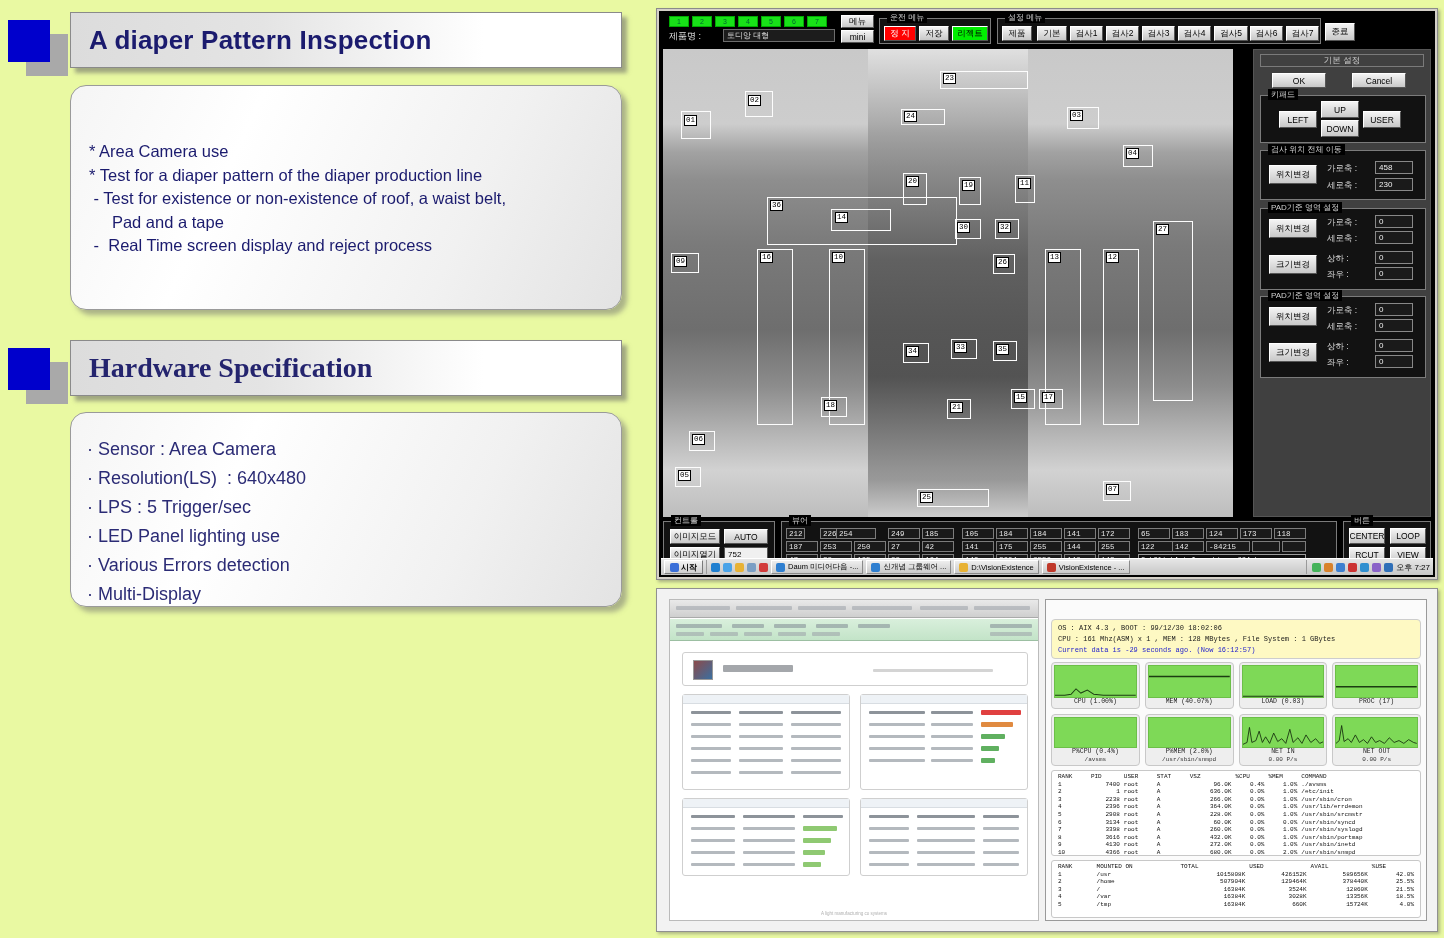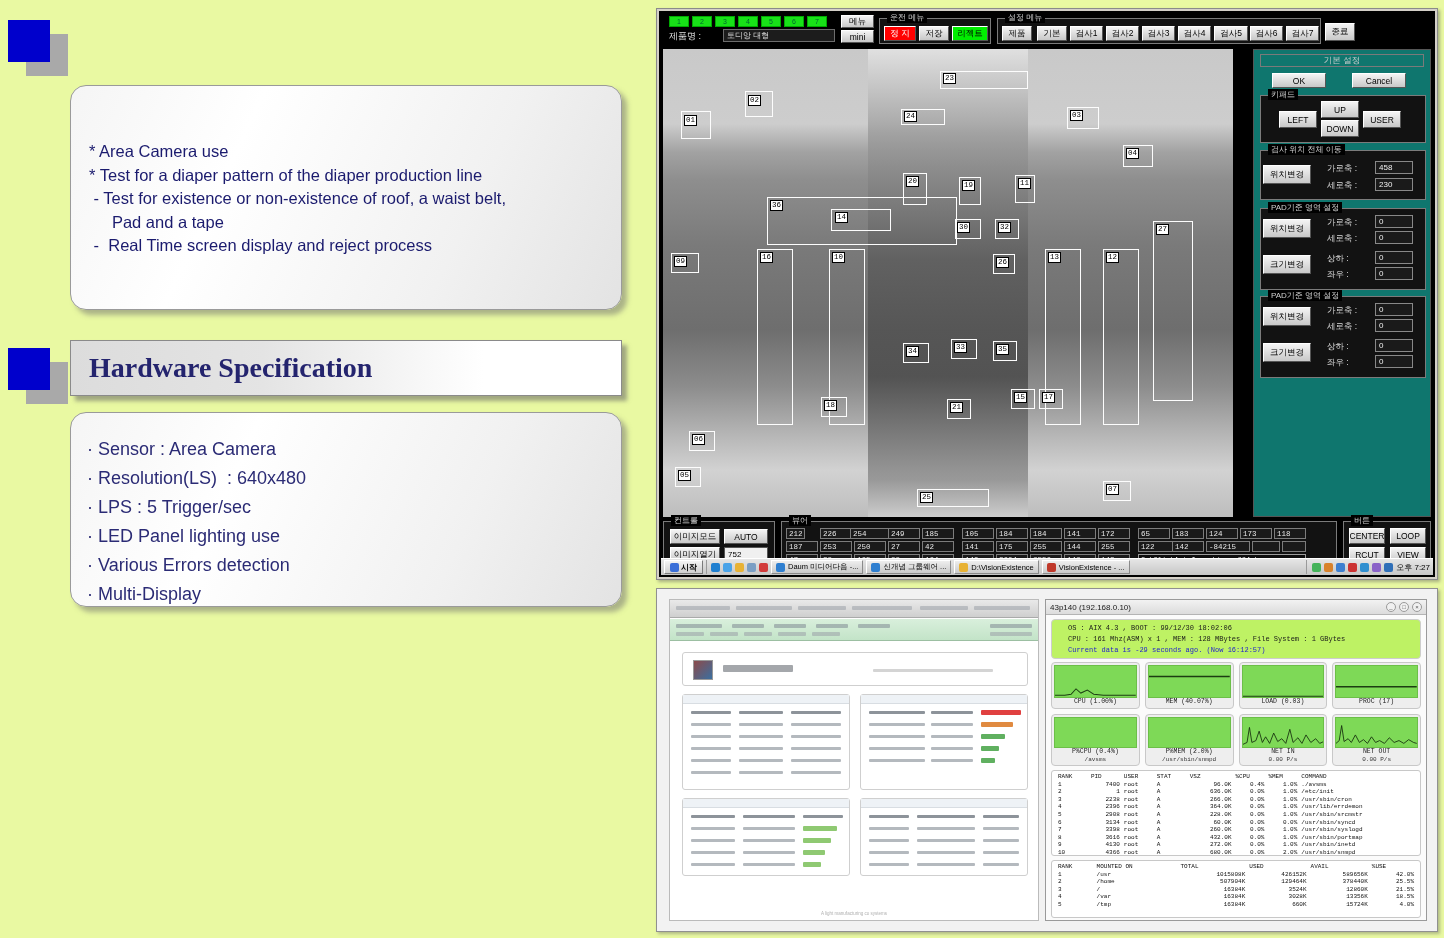--- a/index.html
+++ b/index.html
@@ -127,21 +127,21 @@
     position:absolute; border:1px solid #fdfdfd; background:transparent;
   }
   .roi-label {
     position:absolute; background:#fff; color:#000; font-size:7.5px;
     line-height:9px; padding:0 1px; border:1px solid #000; font-family:"Liberation Mono", monospace;
   }
 
   
   #settings-panel {
     position:absolute; right:4px; top:38px; width:178px; height:468px;
-    background:#0f766e; border:1px solid #555;
+    background:#404040; border:1px solid #555;
   }
   #settings-header {
     position:absolute; left:6px; top:4px; right:6px; height:13px;
     border:1px solid #7a7a7a; color:#cfcfcf; font-size:8.5px;
     display:flex; align-items:center; justify-content:center;
   }
   #ok-btn { position:absolute; left:18px; top:23px; width:54px; height:15px; }
   #cancel-btn { position:absolute; left:98px; top:23px; width:54px; height:15px; }
 
   #keypad-box { left:6px; top:45px; width:166px; height:48px; }
@@ -149,21 +149,21 @@
   #kp-up { left:60px; top:5px; width:38px; height:17px; }
   #kp-down { left:60px; top:24px; width:38px; height:17px; }
   #kp-left { left:18px; top:15px; width:38px; height:17px; }
   #kp-right { left:102px; top:15px; width:38px; height:17px; }
 
   .section-box { left:6px; width:166px; }
   #move-all-box { top:100px; height:50px; }
   #pad1-box { top:158px; height:82px; }
   #pad2-box { top:246px; height:82px; }
 
-  .sec-btn { position:absolute; left:2px; width:48px; height:19px; }
+  .sec-btn { position:absolute; left:8px; width:48px; height:19px; }
   .sec-label { position:absolute; font-size:8.5px; color:#dcdcdc; }
   .sec-field {
     position:absolute; width:38px; height:13px; background:#1a1a1a;
     border:1px solid #888; color:#eee; font-size:8px;
     display:flex; align-items:center; padding-left:3px;
   }
 
   
   #control-box { left:4px; top:510px; width:112px; height:46px; }
   #viewer-box { left:122px; top:510px; width:556px; height:46px; }
@@ -266,22 +266,22 @@
   }
   #aix-title { font-size:8px; color:#1a1a1a; white-space:nowrap; }
   #aix-window-controls { margin-left:auto; display:flex; gap:3px; }
   .wc {
     width:10px; height:10px; border-radius:50%;
     border:1px solid #9a9a9a; background:#f0f0f0;
     font-size:6px; color:#555; display:flex; align-items:center; justify-content:center;
   }
   #aix-sysinfo {
     position:absolute; left:5px; top:19px; right:5px; height:40px;
-    background:#bef264; border:1px solid #cdcdcd; border-radius:4px;
-    padding:3px 16px; font-family:"Liberation Mono", monospace;
+    background:#fef9c3; border:1px solid #cdcdcd; border-radius:4px;
+    padding:3px 6px; font-family:"Liberation Mono", monospace;
   }
   .sysline { font-size:7px; color:#1a1a1a; line-height:11px; white-space:nowrap; }
   #sysinfo-status { color:#2222cc; }
 
   #gauge-grid {
     position:absolute; left:5px; top:62px; right:5px; height:104px;
     display:grid; grid-template-columns:repeat(4,1fr); grid-template-rows:1fr 1fr; gap:5px;
   }
   .gauge {
     background:#eeeeee; border:1px solid #c8c8c8; border-radius:4px;
@@ -313,20 +313,23 @@
   .ta-r { text-align:right; }
 </style>
 </head>
 <body>
 
 <div id="left-column">
 
   <div class="gray-marker" style="left:26px;top:34px;"></div>
   <div class="blue-marker" style="left:8px;top:20px;"></div>
 
+  <div class="title-card" id="title-card-1">
+    <span id="page-title-1">A diaper Pattern Inspection</span>
+  </div>
 
   <div class="body-card" id="overview-card">
     <div id="overview-list">* Area Camera use
 * Test for a diaper pattern of the diaper production line
  - Test for existence or non-existence of roof, a waist belt,
      Pad and a tape
  -  Real Time screen display and reject process</div>
   </div>
 
   <div class="gray-marker" style="left:26px;top:362px;"></div>
@@ -543,21 +546,21 @@
         <div class="kbtn" id="auto-btn">AUTO</div>
         <div class="kbtn" id="img-open-btn">이미지열기</div>
         <div id="img-open-field">752</div>
       </div>
 
       <div class="group-box" id="viewer-box">
         <span class="gb-title">뷰어</span>
 
         <div class="vcell" style="left:4px;top:6px;width:19px;">212</div>
         <div class="vcell" style="left:38px;top:6px;width:32px;">226</div>
-        <div class="vcell" style="left:68px;top:6px;width:40px;">254</div>
+        <div class="vcell" style="left:54px;top:6px;width:40px;">254</div>
         <div class="vcell" style="left:106px;top:6px;width:32px;">249</div>
         <div class="vcell" style="left:140px;top:6px;width:32px;">185</div>
 
         <div class="vcell" style="left:4px;top:19px;width:32px;">187</div>
         <div class="vcell" style="left:38px;top:19px;width:32px;">253</div>
         <div class="vcell" style="left:72px;top:19px;width:32px;">250</div>
         <div class="vcell" style="left:106px;top:19px;width:32px;">27</div>
         <div class="vcell" style="left:140px;top:19px;width:32px;">42</div>
 
         <div class="vcell" style="left:4px;top:32px;width:32px;">47</div>
@@ -760,28 +763,20 @@
           <span class="mini-bar" style="left:8px;top:64px;width:40px;background:#b4b9be;"></span>
           <span class="mini-bar" style="left:56px;top:64px;width:58px;background:#b4b9be;"></span>
           <span class="mini-bar" style="left:122px;top:64px;width:36px;background:#b4b9be;"></span>
         </div>
 
         <div id="browser-footnote">A light manufacturing co systems</div>
       </div>
     </div>
 
     <div id="aix-window">
-      <div id="aix-titlebar">
-        <span id="aix-title">43p140 (192.168.0.10)</span>
-        <span id="aix-window-controls">
-          <span class="wc">_</span>
-          <span class="wc">□</span>
-          <span class="wc">×</span>
-        </span>
-      </div>
 
       <div id="aix-sysinfo">
         <div class="sysline">OS : AIX 4.3 , BOOT : 99/12/30 18:02:06</div>
         <div class="sysline">CPU : 161 Mhz(ASM) x 1 , MEM : 128 MBytes , File System : 1 GBytes</div>
         <div class="sysline" id="sysinfo-status">Current data is -29 seconds ago. (Now 16:12:57)</div>
       </div>
 
       <div id="gauge-grid">
         <div class="gauge">
           <span class="gauge-plot">

